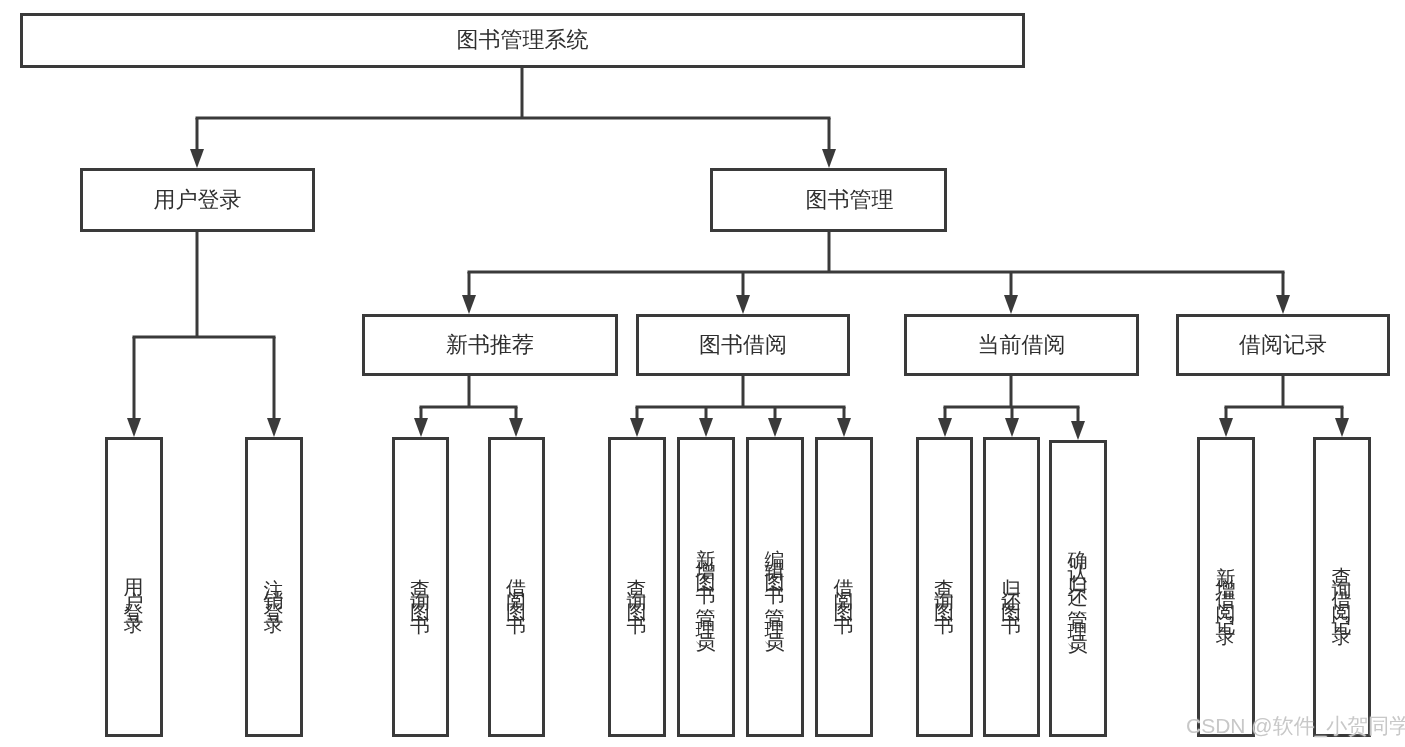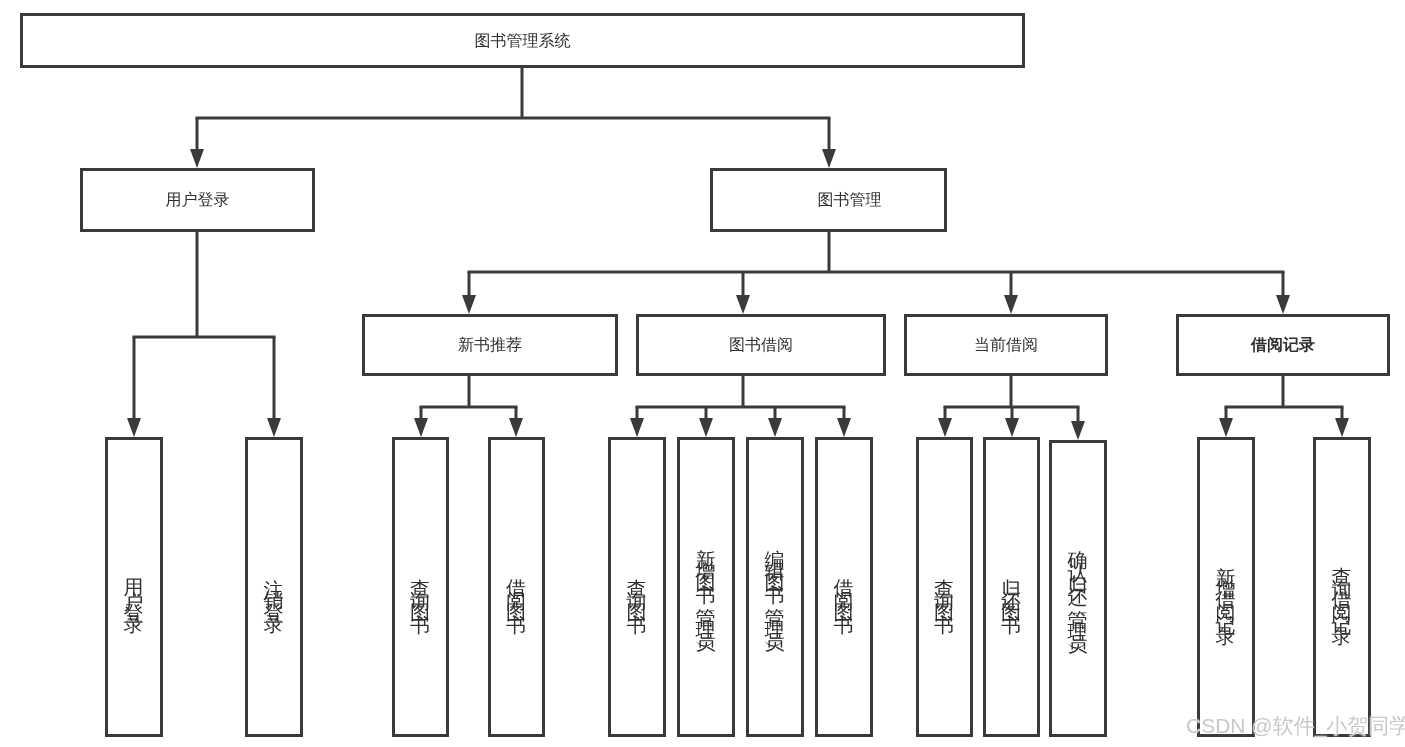--- a/index.html
+++ b/index.html
@@ -13,21 +13,21 @@
   .conn-svg{position:absolute;left:0;top:0;}
   .node{
     position:absolute;
     box-sizing:border-box;
     border:3px solid #3a3a3a;
     background:#ffffff;
     display:flex;
     align-items:center;
     justify-content:center;
     color:#2f2f2f;
-    font-size:16px;
+    font-size:22px;
     line-height:1.2;
     white-space:nowrap;
     z-index:2;
   }
   .node.vert{
     writing-mode:vertical-rl;
     text-orientation:mixed;
     font-size:20px;
     letter-spacing:12px;
     line-height:1;
@@ -108,27 +108,27 @@
   <div class="node" style="left:80px;top:168px;width:235px;height:64px;">
     <span>用户登录</span>
   </div>
   <div class="node" style="left:710px;top:168px;width:237px;height:64px;padding-left:42px;">
     <span>图书管理</span>
   </div>
 
   <div class="node" style="left:362px;top:314px;width:256px;height:62px;">
     <span>新书推荐</span>
   </div>
-  <div class="node" style="left:636px;top:314px;width:250px;height:62px;">
+  <div class="node" style="left:636px;top:314px;width:214px;height:62px;">
     <span>图书借阅</span>
   </div>
-  <div class="node" style="left:904px;top:314px;width:204px;height:62px;">
+  <div class="node" style="left:904px;top:314px;width:235px;height:62px;">
     <span>当前借阅</span>
   </div>
-  <div class="node" style="left:1176px;top:314px;width:214px;height:62px;font-weight:bold;">
+  <div class="node" style="left:1176px;top:314px;width:214px;height:62px;">
     <span>借阅记录</span>
   </div>
 
   <div class="node vert" style="left:105px;top:437px;width:58px;height:300px;">
     <span>用户登录</span>
   </div>
   <div class="node vert" style="left:245px;top:437px;width:58px;height:300px;">
     <span>注销登录</span>
   </div>
 

